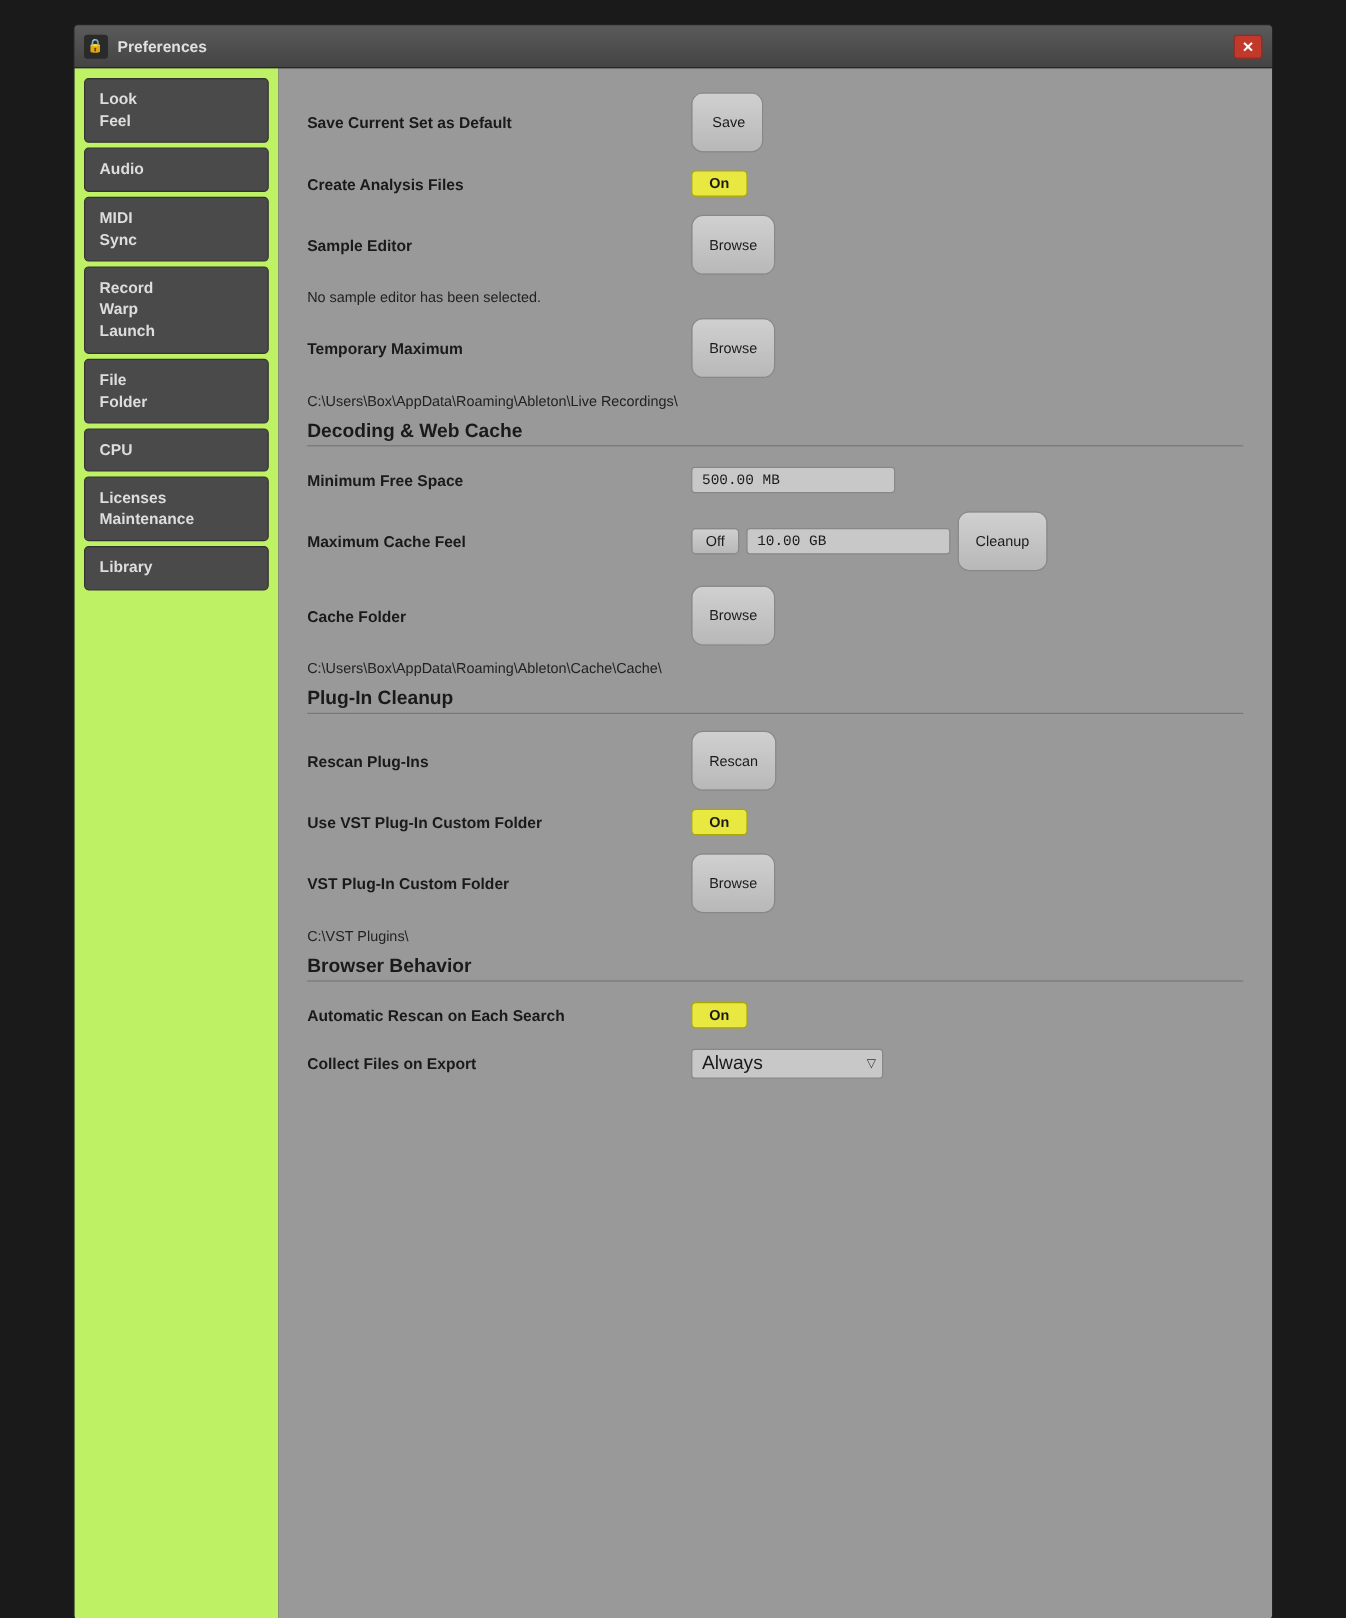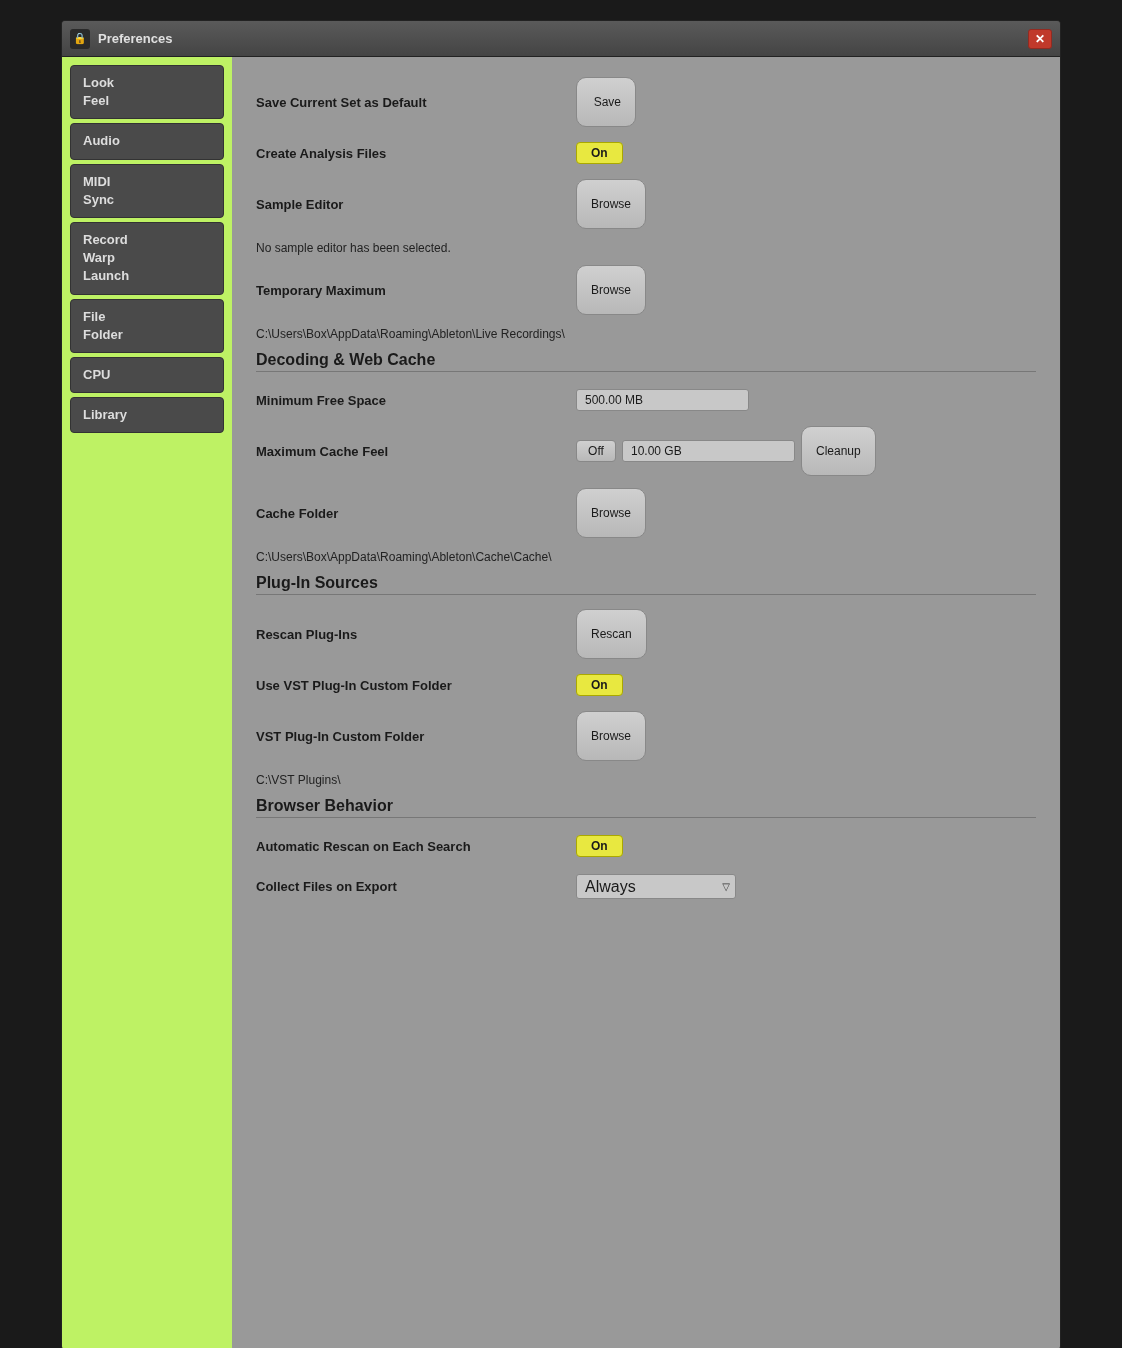--- a/index.html
+++ b/index.html
@@ -146,20 +146,21 @@
       text-align: center;
     }
     .input-field {
       background: #c8c8c8;
       border: 1px solid #888;
       border-radius: 3px;
       padding: 3px 8px;
       font-size: 12px;
       color: #1a1a1a;
       min-width: 100px;
+      font-family: Liberation Mono, monospace;
     }
     .subtext {
       font-size: 12px;
       color: #222;
       margin-bottom: 10px;
       margin-left: 0;
     }
     .section-divider {
       margin: 10px 0 14px 0;
     }
@@ -219,20 +220,21 @@
 
   <div class="main-content">
 
     <div class="sidebar">
       <div class="sidebar-item">Look<br>Feel</div>
       <div class="sidebar-item">Audio</div>
       <div class="sidebar-item">MIDI<br>Sync</div>
       <div class="sidebar-item">Record<br>Warp<br>Launch</div>
       <div class="sidebar-item">File<br>Folder</div>
       <div class="sidebar-item">CPU</div>
+      <div class="sidebar-item">Licenses<br>Maintenance</div>
       <div class="sidebar-item">Library</div>
     </div>
 
     <div class="content-area">
 
       <div class="row">
         <span class="row-label">Save Current Set as Default</span>
         <div class="row-value">
           <button class="btn">Save</button>
         </div>
@@ -287,21 +289,21 @@
       <div class="row">
         <span class="row-label">Cache Folder</span>
         <div class="row-value">
           <button class="btn">Browse</button>
         </div>
       </div>
 
       <div class="subtext">C:\Users\Box\AppData\Roaming\Ableton\Cache\Cache\</div>
 
       <div class="section-divider">
-        <span class="section-title">Plug-In Sources</span>
+        <span class="section-title">Plug-In Cleanup</span>
         <hr class="divider-line">
       </div>
 
       <div class="row">
         <span class="row-label">Rescan Plug-Ins</span>
         <div class="row-value">
           <button class="btn">Rescan</button>
         </div>
       </div>
 

